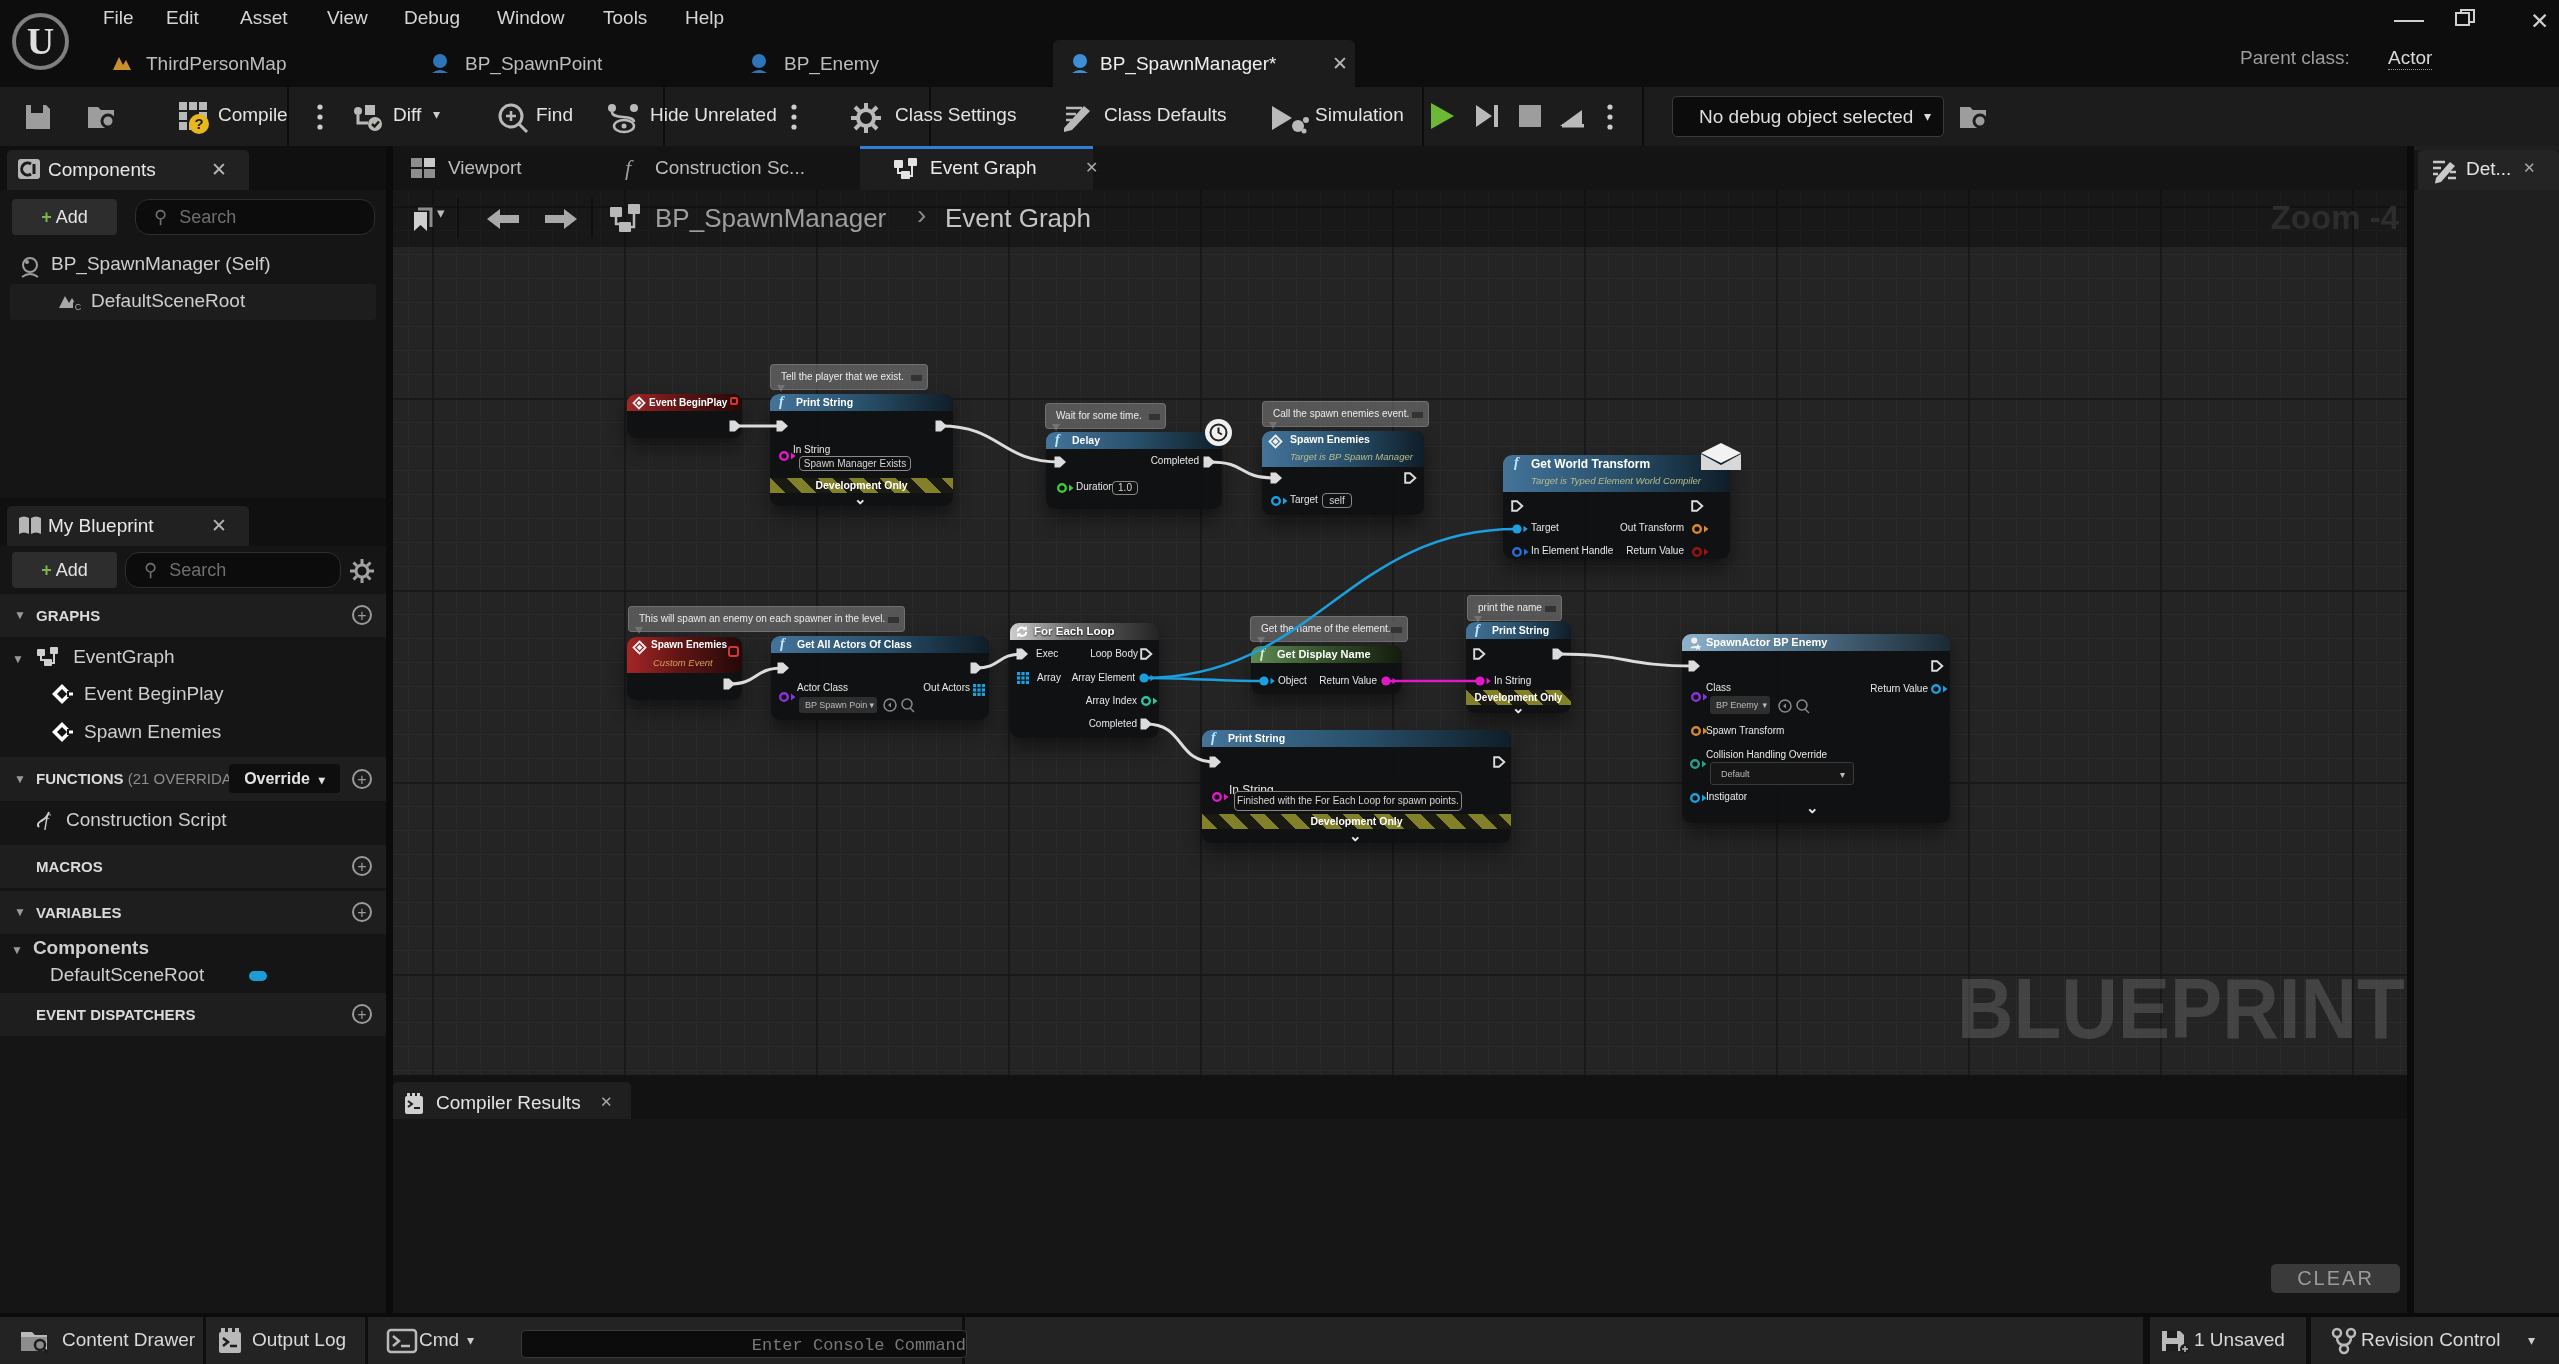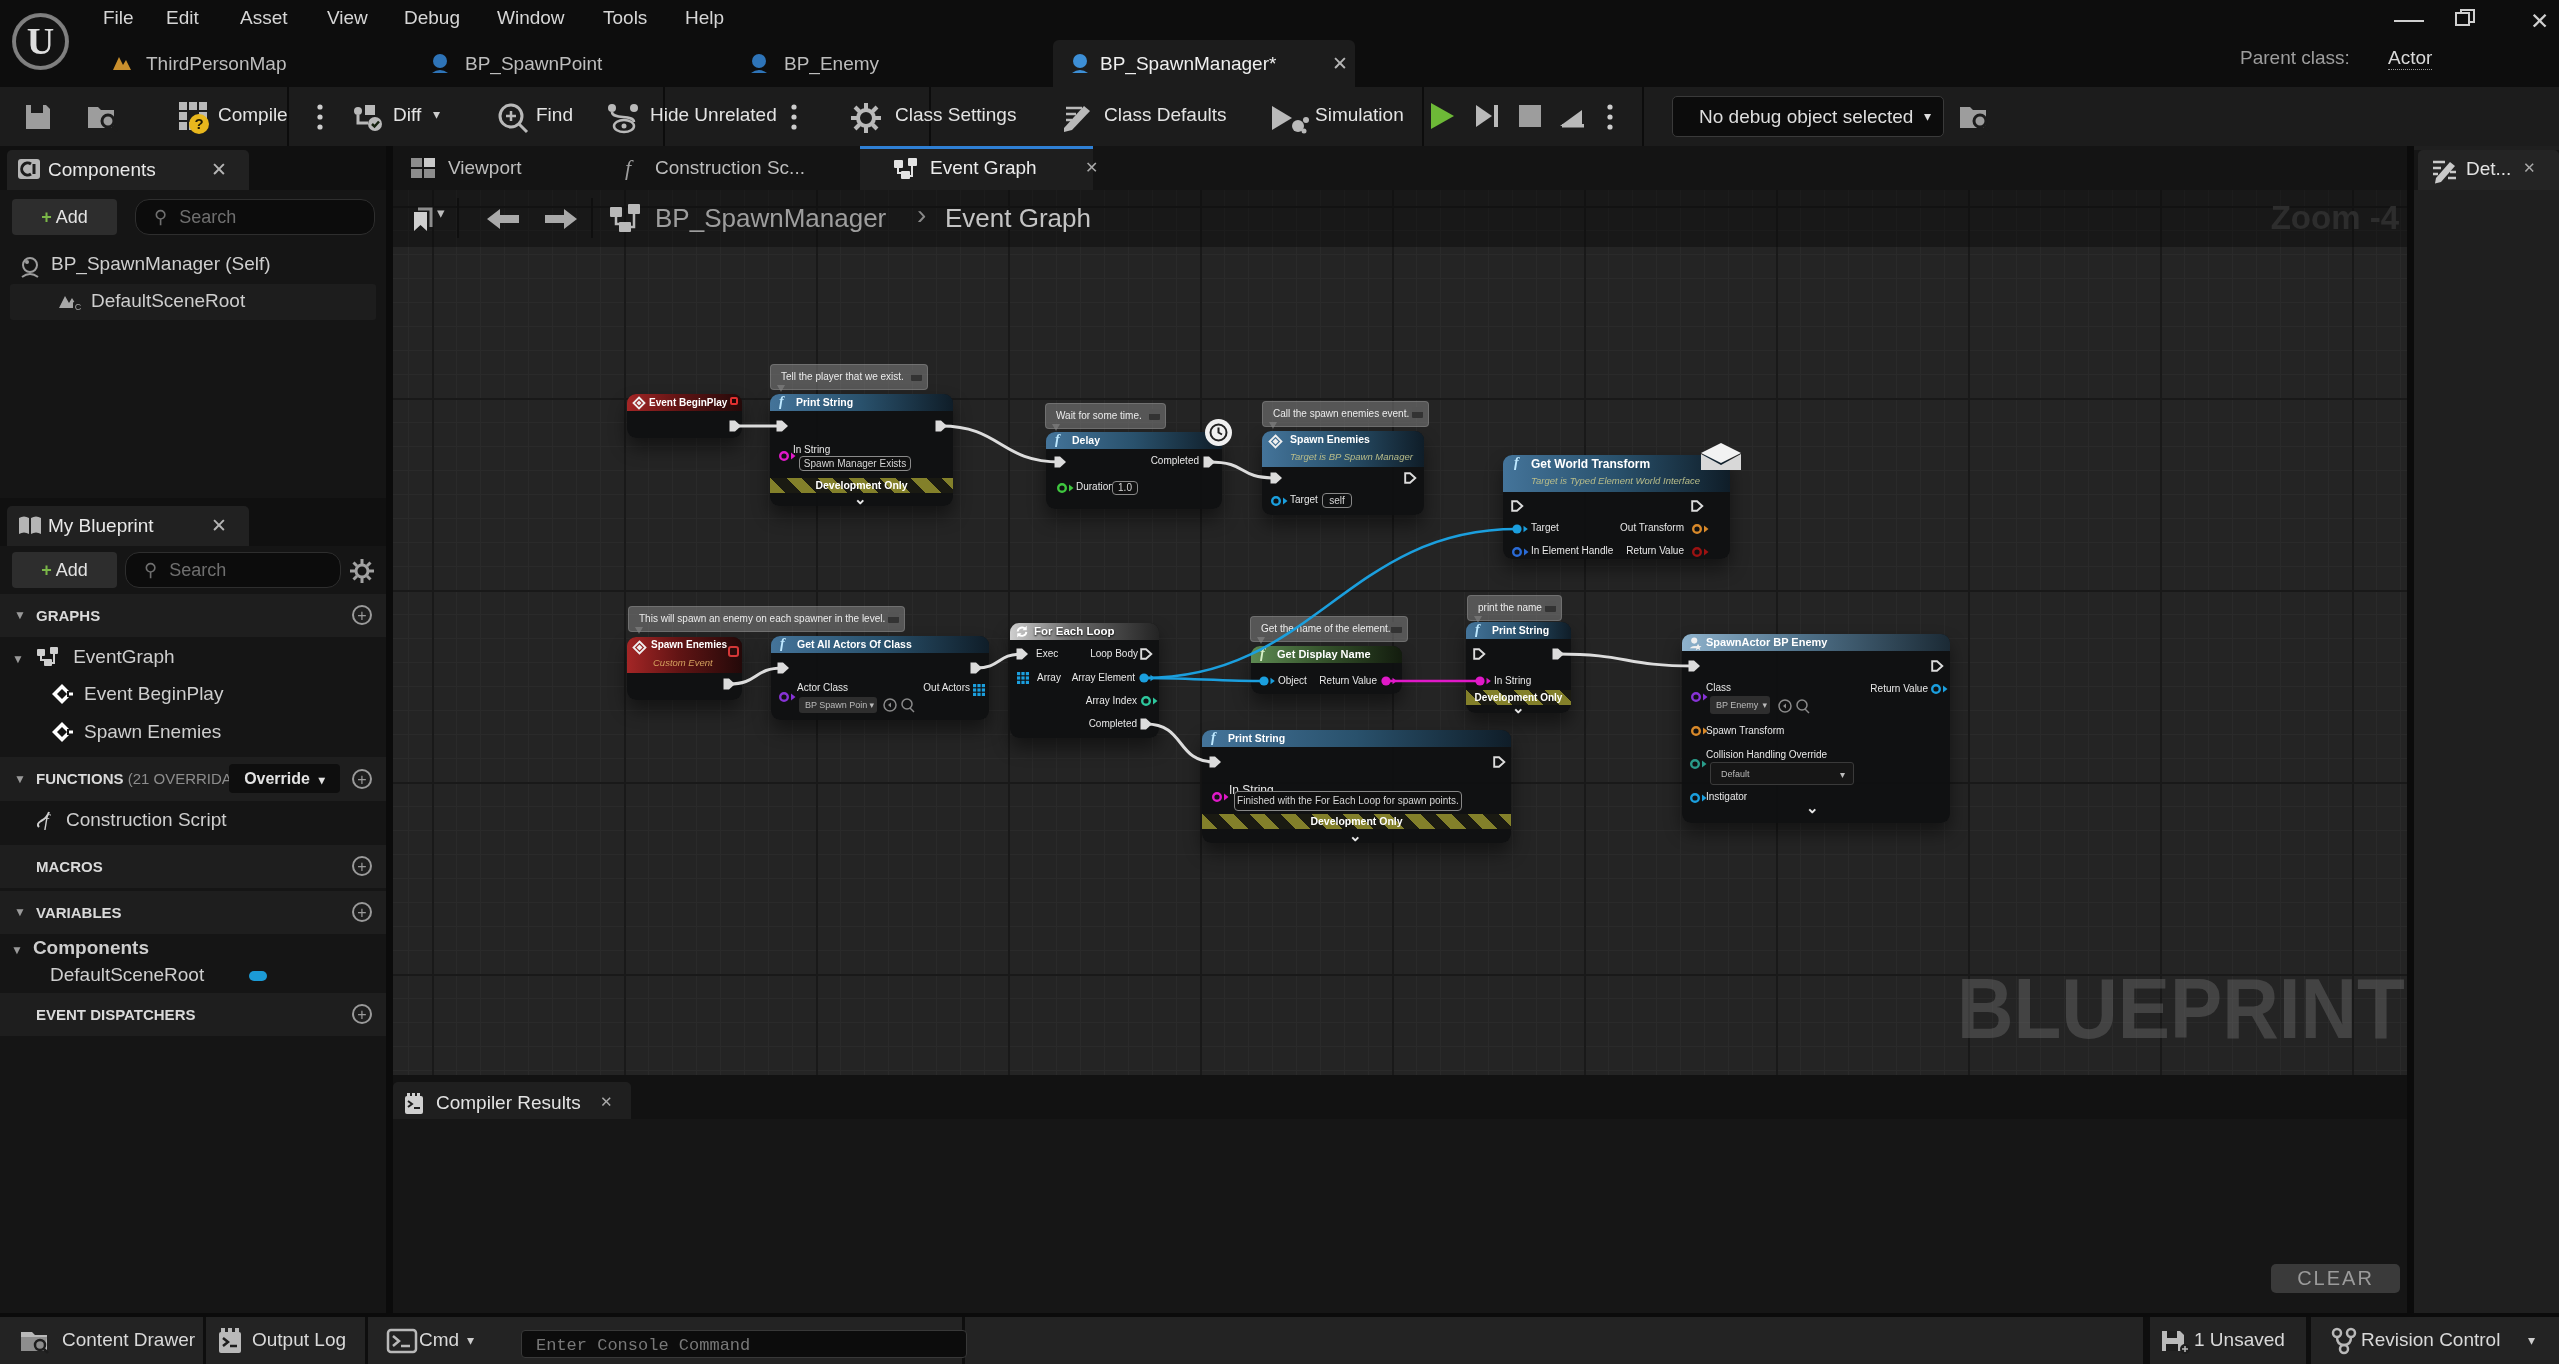--- a/index.html
+++ b/index.html
@@ -56,21 +56,21 @@
 .cmt{position:absolute;background:rgba(142,142,142,0.48);border:1px solid rgba(160,160,160,0.35);border-radius:4px;color:#ececec;font-size:10px;white-space:nowrap;}
 .cmt .ic{position:absolute;right:5px;top:5px;width:11px;height:11px;background:linear-gradient(#555 0 45%,#333 45% 100%);border-radius:1px;}
 .cmt:after{content:"";position:absolute;left:6px;bottom:-7px;border:4px solid transparent;border-top:7px solid rgba(142,142,142,0.55);}
 svg{position:absolute;left:0;top:0;overflow:visible;}
 
 #compiler{position:absolute;left:0;top:929px;width:2014px;height:238px;background:#121212;}
 #compiler .body{position:absolute;left:0;top:44px;width:2014px;height:194px;background:#161616;}
 
 #rightdock{left:2414px;top:146px;width:145px;height:1167px;background:#1f1f1f;}
 
-#statusbar{left:0;top:1317px;width:2559px;height:47px;background:#232323;color:#d9d9d9;font-size:19px;}
+#statusbar{left:0;top:1317px;width:2559px;height:47px;background:#232323;color:#d9d9d9;font-size:19px;text-align:right;}
 .ssep{position:absolute;top:0;width:3px;height:47px;background:#0e0e0e;}
 </style>
 </head>
 <body>
 <div id="page">
   <div class="abs" id="menubar">
     <span class="mi" style="left:103px;">File</span>
     <span class="mi" style="left:166px;">Edit</span>
     <span class="mi" style="left:240px;">Asset</span>
     <span class="mi" style="left:327px;">View</span>
@@ -450,21 +450,21 @@
             </svg>
           <span class="t" style="left:28px;">Spawn Enemies</span>
           <span class="s" style="left:28px;">Target is BP Spawn Manager</span>
         </div>
       </div>
 
       <div class="node" style="left:1110px;top:265px;width:227px;height:104px;">
         <div class="nh" style="height:37px;background:linear-gradient(to right,#44749a,#29516c 50%,#0f1d28);">
           <span class="abs" style="left:11px;font-style:italic;font-family:'Liberation Serif';font-size:14px;color:#bfe9ff;top:0px;">f</span>
           <span class="t" style="left:28px;font-size:12px;">Get World Transform</span>
-          <span class="s" style="left:28px;top:20px;">Target is Typed Element World Interface</span>
+          <span class="s" style="left:28px;top:20px;">Target is Typed Element World Compiler</span>
         </div>
         <svg class="abs" style="left:196px;top:-14px;" width="44" height="30">
             <path d="M2 12 L22 2 L42 12 L22 22 Z" fill="#f2f2f2"></path>
             <path d="M2 13 V29 H42 V13 L22 24 Z" fill="#d8d8d8"></path>
           </svg>
       </div>
 
       <div class="node" style="left:234px;top:447px;width:115px;height:63px;">
         <div class="nh" style="height:36px;background:linear-gradient(to right,#a42626,#611414 45%,#230909);">
           <svg class="abs" style="left:6px;top:4px;" width="13" height="13">

